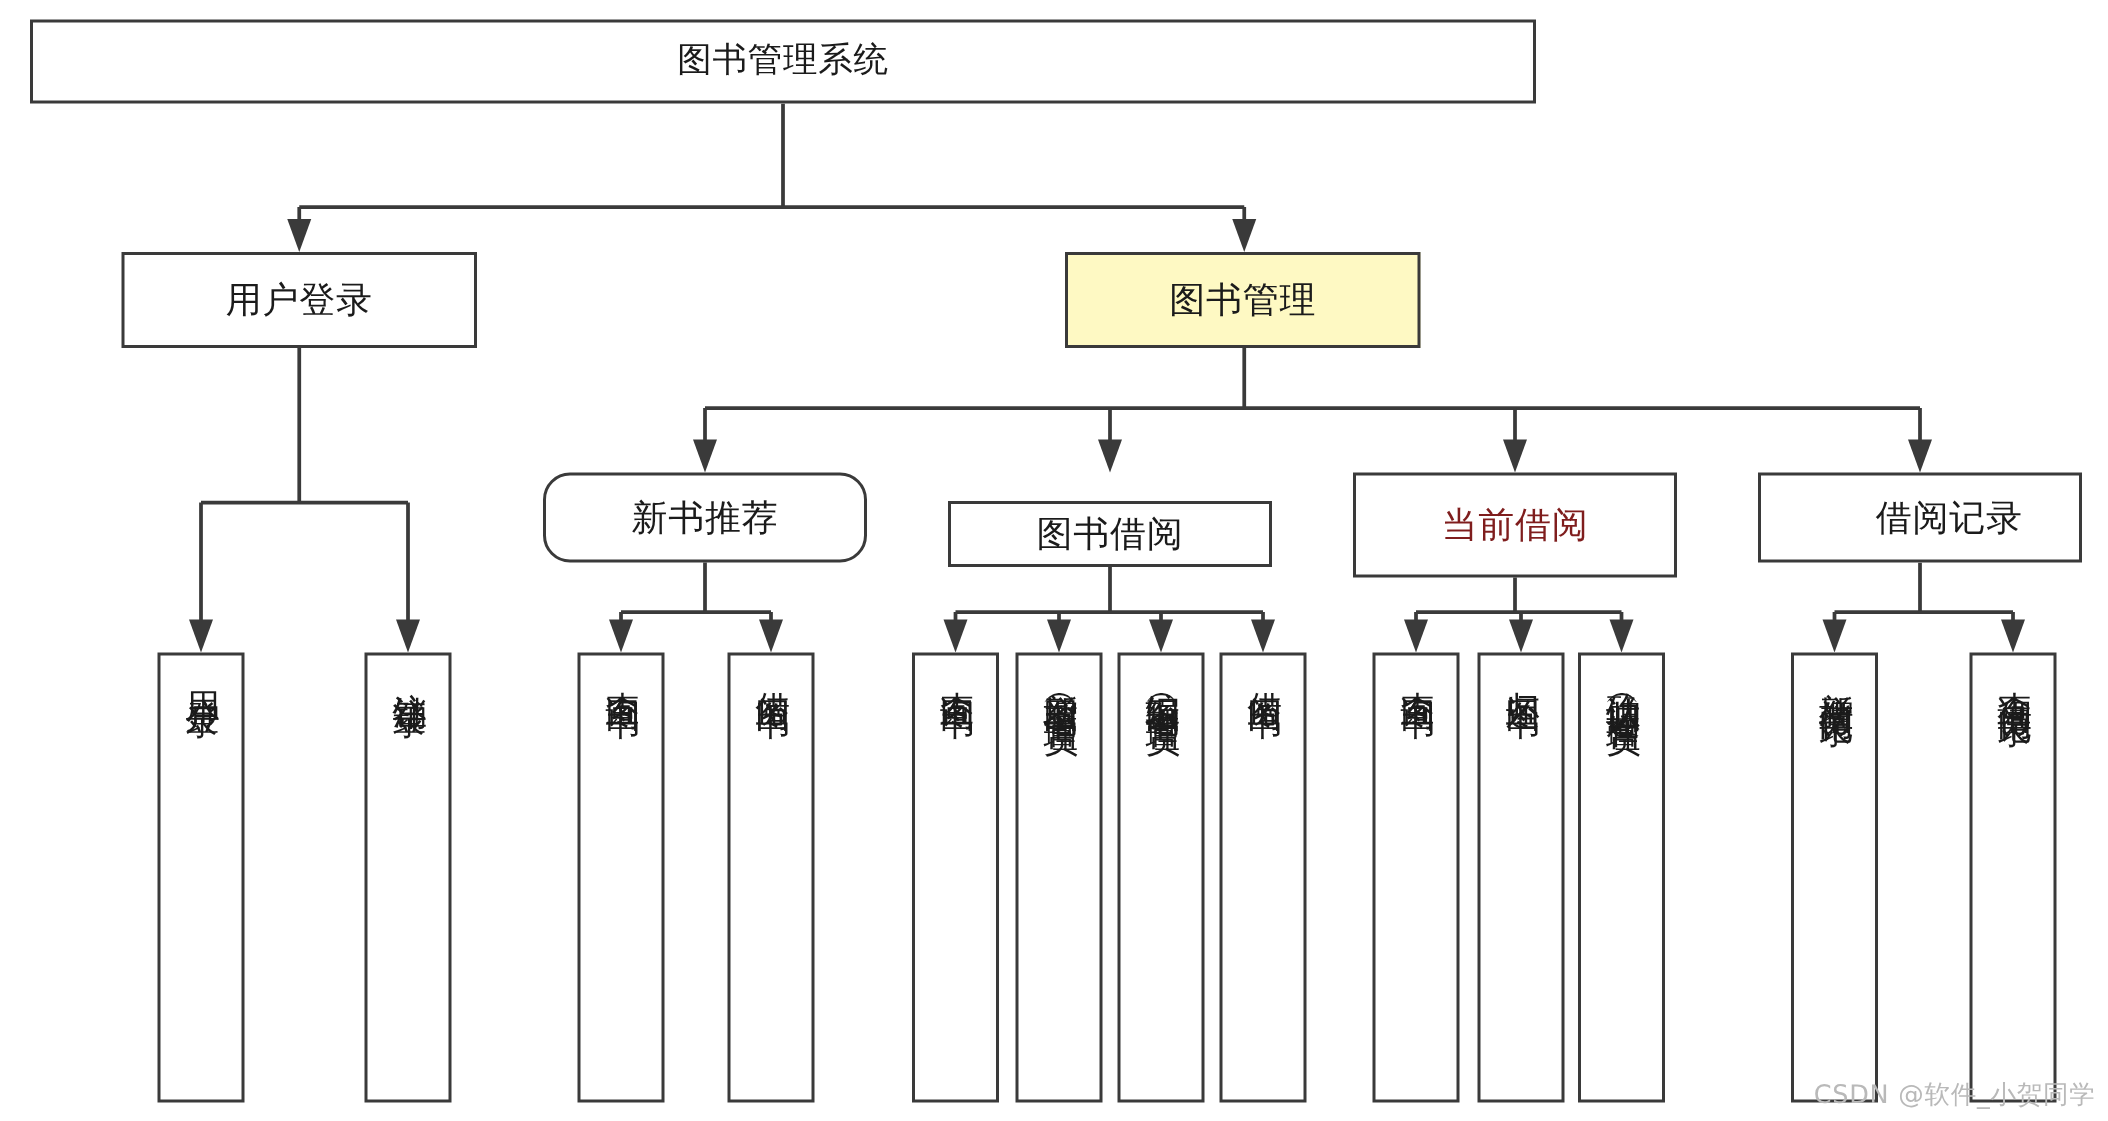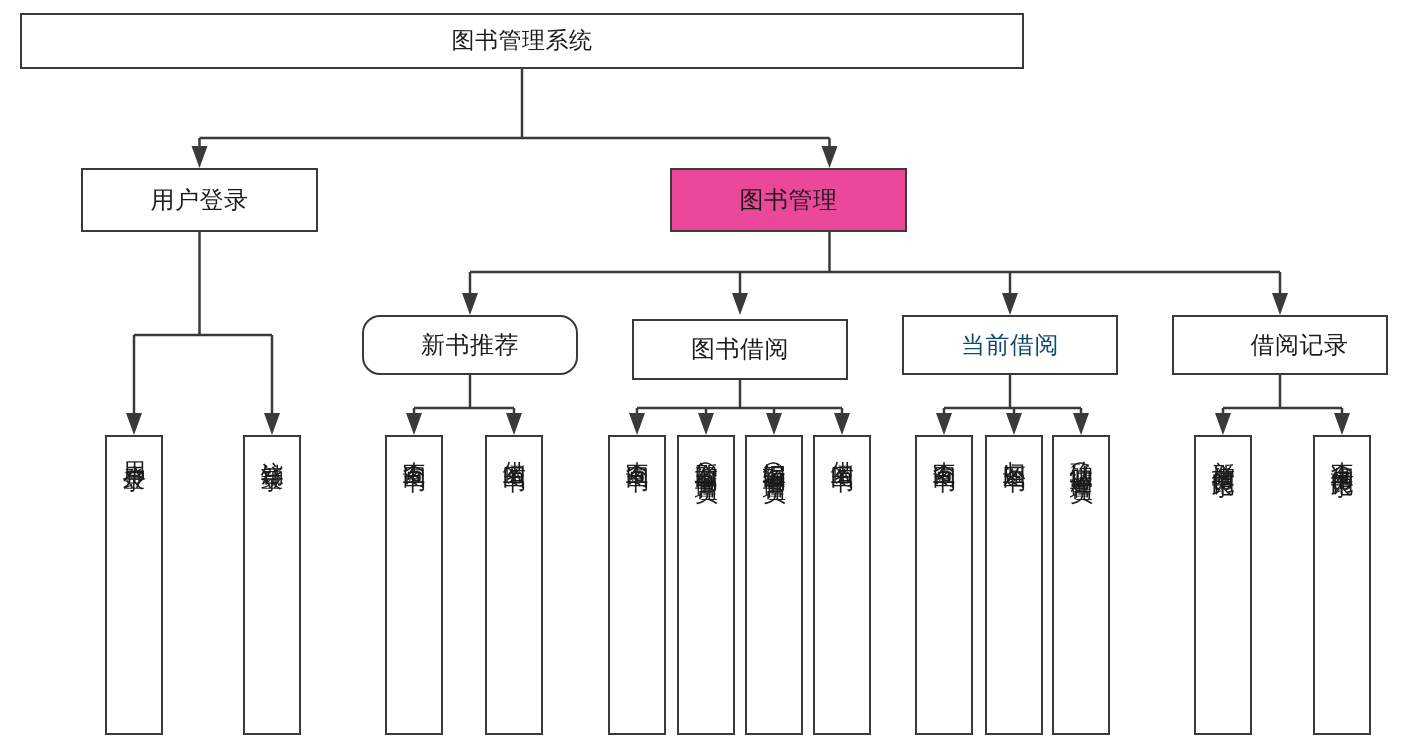--- a/index.html
+++ b/index.html
@@ -128,30 +128,30 @@
       <line x1="1342" y1="408" x2="1342" y2="417" stroke="#3a3a3a" stroke-width="2.5" stroke-linecap="butt"></line>
       <polygon points="1334,413 1350,413 1342,435" fill="#3a3a3a"></polygon>
     </svg>
   <div id="nodes-layer">
       <div class="node h root" style="left: 20px; top: 13px; width: 1004px; height: 56px; border-color: rgb(58, 58, 58); background: rgb(255, 255, 255); color: rgb(27, 27, 27);">
         <span class="label">图书管理系统</span>
       </div>
       <div class="node h" style="left: 81px; top: 168px; width: 237px; height: 64px; border-color: rgb(58, 58, 58); background: rgb(255, 255, 255); color: rgb(27, 27, 27);">
         <span class="label">用户登录</span>
       </div>
-      <div class="node h" style="left: 670px; top: 168px; width: 237px; height: 64px; border-color: rgb(58, 58, 58); background: #ec4899; color: rgb(27, 27, 27);">
+      <div class="node h" style="left: 710px; top: 168px; width: 237px; height: 64px; border-color: rgb(58, 58, 58); background: #fef9c3; color: rgb(27, 27, 27);">
         <span class="label">图书管理</span>
       </div>
       <div class="node h" style="left: 362px; top: 315px; width: 216px; height: 60px; border-color: rgb(58, 58, 58); background: rgb(255, 255, 255); color: rgb(27, 27, 27); border-radius: 18px;">
         <span class="label">新书推荐</span>
       </div>
-      <div class="node h" style="left: 632px; top: 319px; width: 216px; height: 61px; border-color: rgb(58, 58, 58); background: rgb(255, 255, 255); color: rgb(27, 27, 27);">
+      <div class="node h" style="left: 632px; top: 334px; width: 216px; height: 44px; border-color: rgb(58, 58, 58); background: rgb(255, 255, 255); color: rgb(27, 27, 27);">
         <span class="label">图书借阅</span>
       </div>
-      <div class="node h" style="left: 902px; top: 315px; width: 216px; height: 60px; border-color: rgb(58, 58, 58); background: rgb(255, 255, 255); color: #0c4a6e;">
+      <div class="node h" style="left: 902px; top: 315px; width: 216px; height: 70px; border-color: rgb(58, 58, 58); background: rgb(255, 255, 255); color: #7f1d1d;">
         <span class="label">当前借阅</span>
       </div>
       <div class="node h" style="left: 1172px; top: 315px; width: 216px; height: 60px; border-color: rgb(58, 58, 58); background: rgb(255, 255, 255); color: rgb(27, 27, 27); padding-left: 39px;">
         <span class="label">借阅记录</span>
       </div>
       <div class="node v" style="left: 105px; top: 435px; width: 58px; height: 300px; border-color: rgb(58, 58, 58); background: rgb(255, 255, 255); color: rgb(27, 27, 27);">
         <span class="label">用户登录</span>
       </div>
       <div class="node v" style="left: 243px; top: 435px; width: 58px; height: 300px; border-color: rgb(58, 58, 58); background: rgb(255, 255, 255); color: rgb(27, 27, 27);">
         <span class="label">注销登录</span>
@@ -183,13 +183,14 @@
       <div class="node v" style="left: 1052px; top: 435px; width: 58px; height: 300px; border-color: rgb(58, 58, 58); background: rgb(255, 255, 255); color: rgb(27, 27, 27);">
         <span class="label">确认归还（管理员）</span>
       </div>
       <div class="node v" style="left: 1194px; top: 435px; width: 58px; height: 300px; border-color: rgb(58, 58, 58); background: rgb(255, 255, 255); color: rgb(27, 27, 27);">
         <span class="label">新增借阅记录</span>
       </div>
       <div class="node v" style="left: 1313px; top: 435px; width: 58px; height: 300px; border-color: rgb(58, 58, 58); background: rgb(255, 255, 255); color: rgb(27, 27, 27);">
         <span class="label">查询借阅记录</span>
       </div>
     </div>
+  <div class="watermark">CSDN @软件_小贺同学</div>
 </div>
 
 </body></html>

